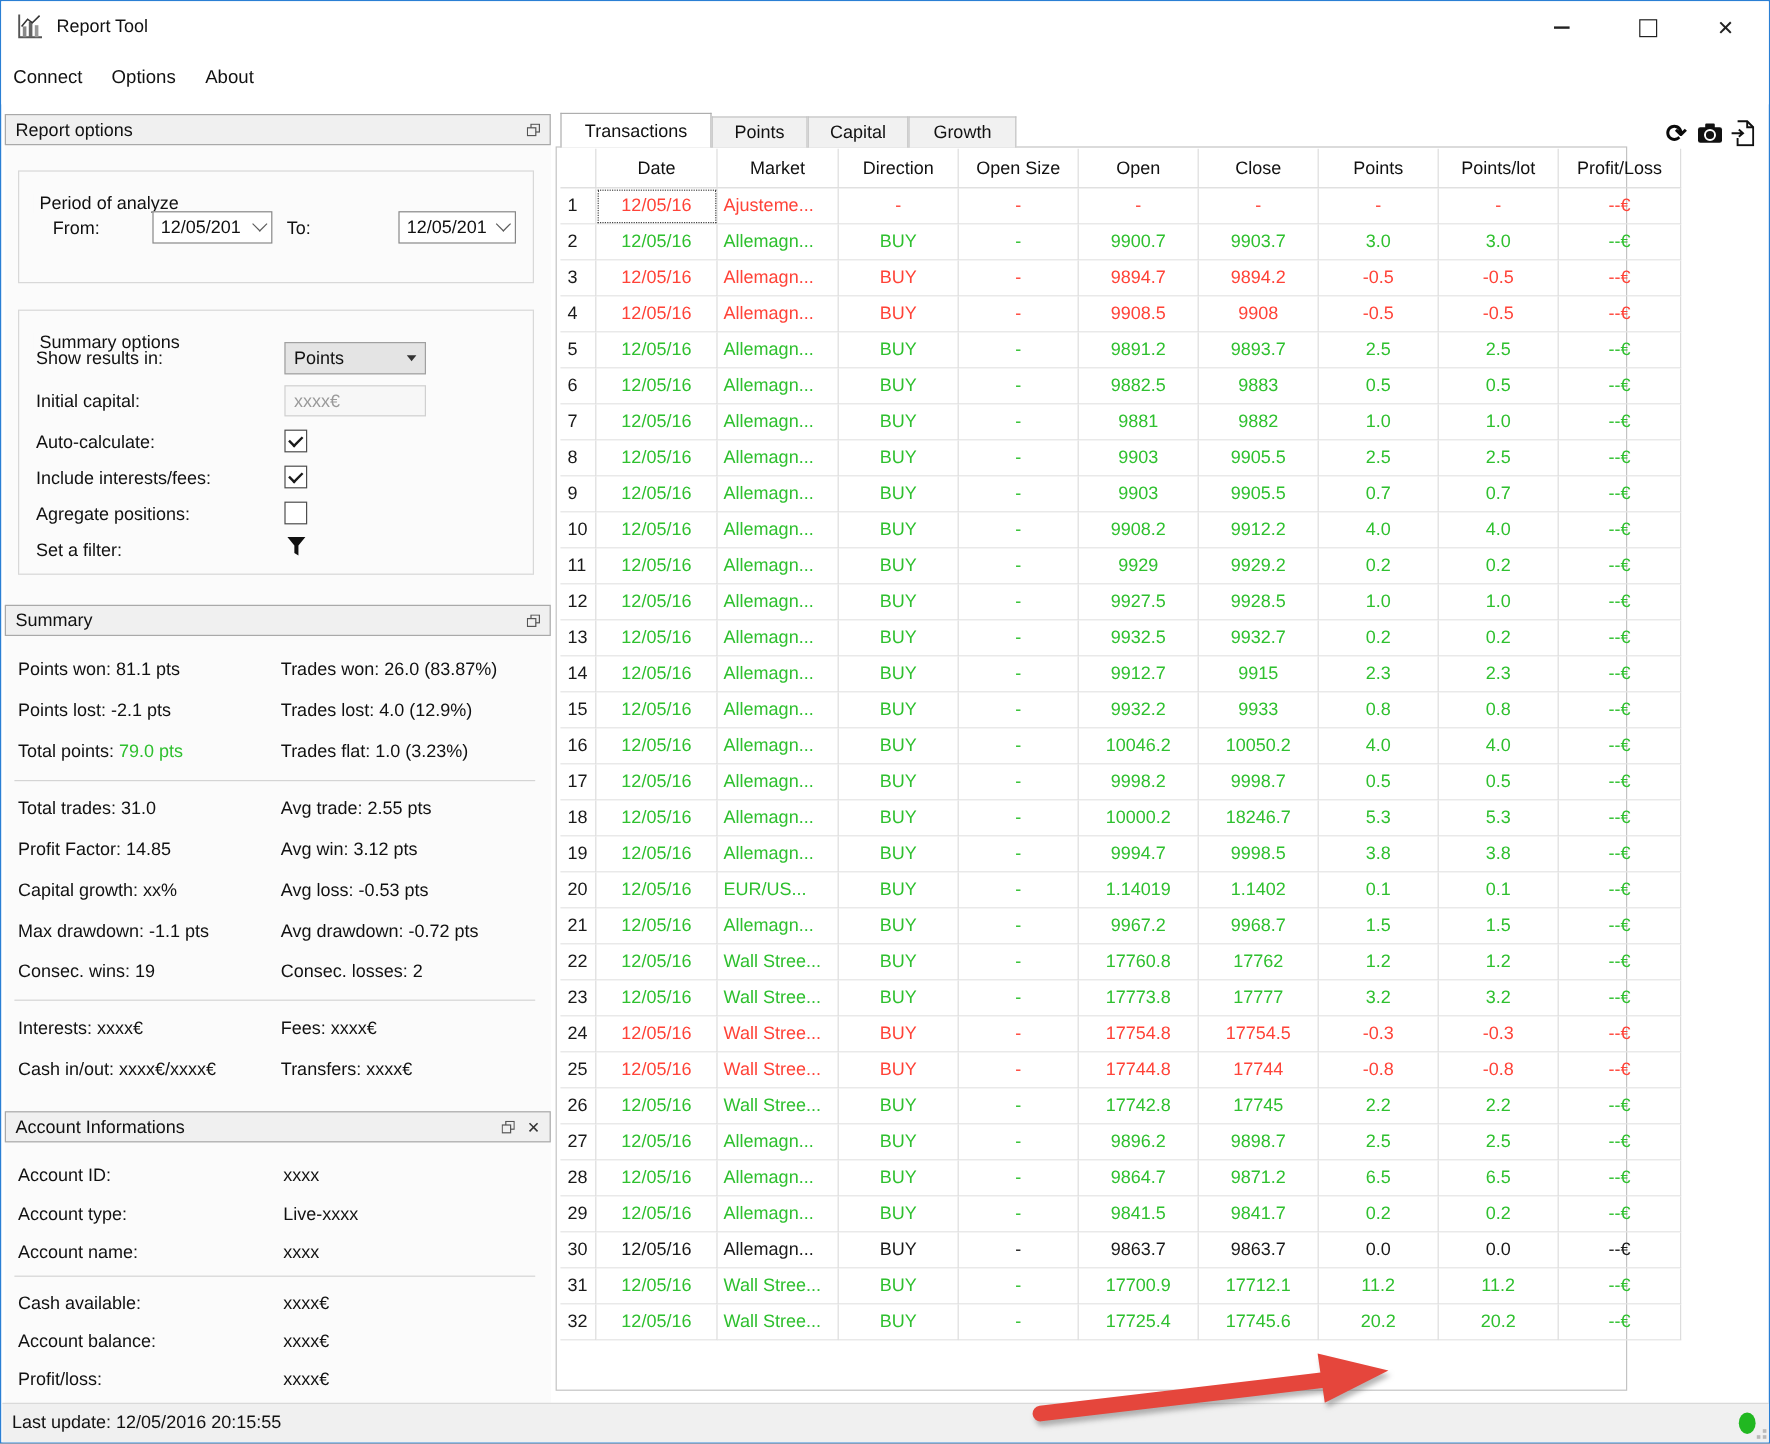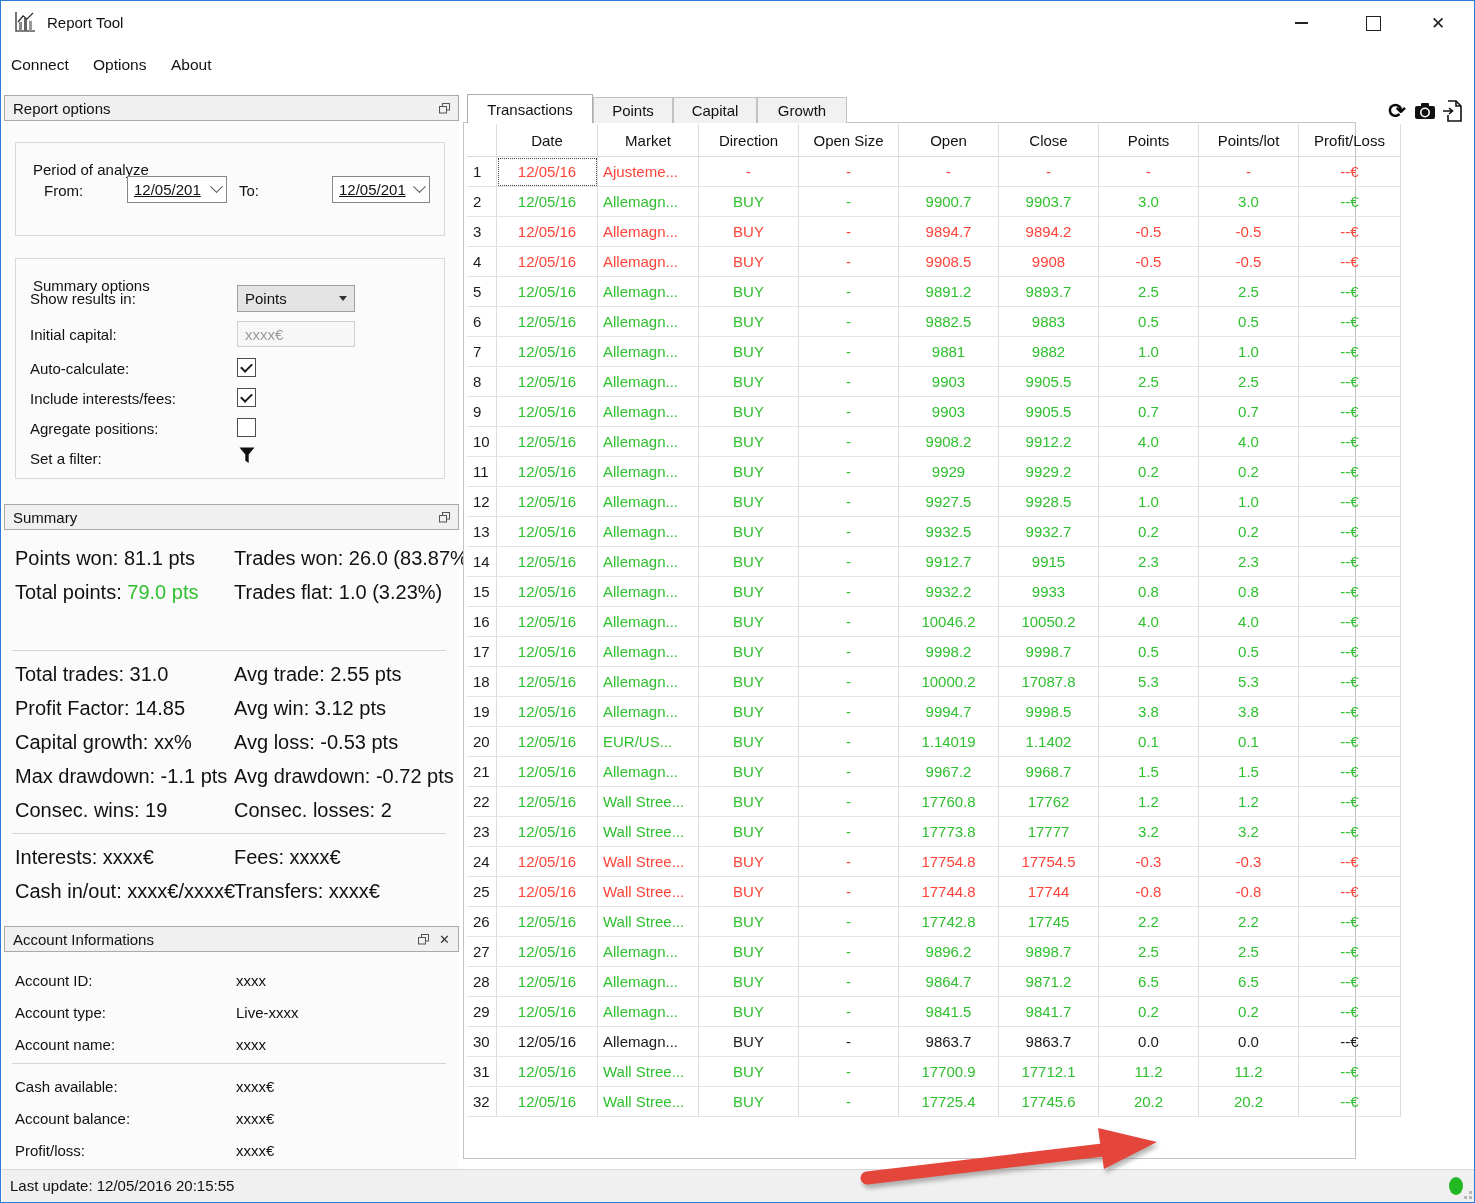--- a/index.html
+++ b/index.html
@@ -28,34 +28,34 @@
   
   .panel-header{position:absolute;left:3px;width:455px;height:26px;background:#f0f0f0;
     border:1px solid #a9a9a9;box-sizing:border-box;display:flex;align-items:center;
     padding-left:8px;font-size:15px;}
   .panel-body{position:absolute;left:3px;width:455px;background:#fbfbfb;}
   .ph-icons{margin-left:auto;margin-right:8px;display:flex;gap:10px;align-items:center;}
   .groupbox{position:absolute;border:1px solid #d8d8d8;box-sizing:border-box;}
   .gb-legend{position:absolute;top:-10px;left:12px;background:#fbfbfb;padding:0 5px;font-size:15px;margin-top:28px;}
   .lbl{position:absolute;font-size:15px;white-space:nowrap;}
   .combo{position:absolute;height:27px;background:#fff;border:1px solid #878787;
-    box-sizing:border-box;display:flex;align-items:center;padding:0 5px 0 6px;font-size:15px;text-decoration:underline;}
+    box-sizing:border-box;display:flex;align-items:center;padding:0 5px 0 6px;font-size:15px;}
   .chev{width:8px;height:8px;border-right:1.6px solid #5c5c5c;border-bottom:1.6px solid #5c5c5c;
     transform:rotate(45deg) translate(-2px,-2px);margin-left:auto;}
   .dropdown{position:absolute;height:27px;background:#e4e4e4;border:1px solid #a0a0a0;
     box-sizing:border-box;display:flex;align-items:center;padding:0 7px;font-size:15px;}
   .tri{width:0;height:0;border-left:4px solid transparent;border-right:4px solid transparent;
     border-top:5px solid #333;margin-left:auto;}
   .text-input{position:absolute;height:26px;background:#f7f7f7;border:1px solid #d0d0d0;
     box-sizing:border-box;display:flex;align-items:center;padding-left:7px;font-size:15px;color:#9a9a9a;}
   .checkbox{position:absolute;width:19px;height:19px;background:#fff;border:1px solid #4d4d4d;box-sizing:border-box;}
   .checkbox.checked::after{content:"";position:absolute;left:3px;top:4px;width:9px;height:5px;
     border-left:2px solid #1a1a1a;border-bottom:2px solid #1a1a1a;transform:rotate(-45deg);}
   .sum-group,.acc-group{position:absolute;left:3px;width:455px;}
-  .sum-row{position:relative;height:34px;font-size:20px;}
+  .sum-row{position:relative;height:34px;font-size:15px;}
   .acc-row{position:relative;height:32px;font-size:15px;}
   .sum-row .l,.acc-row .label{position:absolute;left:11px;top:50%;transform:translateY(-50%);white-space:nowrap;}
   .sum-row .r{position:absolute;left:230px;top:50%;transform:translateY(-50%);white-space:nowrap;}
   .acc-row .value{position:absolute;left:232px;top:50%;transform:translateY(-50%);white-space:nowrap;}
   .hl{color:var(--green);}
   .divider{position:absolute;left:11px;width:434px;height:1px;background:#d4d4d4;}
   
   .statusbar{position:absolute;left:1px;top:1168px;width:1473px;height:33px;background:#f0f0f0;
     border-top:1px solid #d9d9d9;box-sizing:border-box;}
   .status-text{position:absolute;left:8px;top:7px;font-size:15px;}
@@ -191,20 +191,24 @@
           <rect x="0.5" y="3.5" width="7" height="6.5" fill="#f0f0f0" stroke="#555"></rect>
         </svg>
     </span>
   </div>
   <div class="sum-group" id="sum-g0" style="top:540px;">
       <div class="sum-row">
         <span class="l">Points won: 81.1 pts</span>
         <span class="r">Trades won: 26.0 (83.87%)</span>
       </div>
       <div class="sum-row">
+        <span class="l">Points lost: -2.1 pts</span>
+        <span class="r">Trades lost: 4.0 (12.9%)</span>
+      </div>
+      <div class="sum-row">
         <span class="l">Total points: <span class="hl">79.0 pts</span></span>
         <span class="r">Trades flat: 1.0 (3.23%)</span>
       </div>
     </div>
   <div class="divider" style="top:649px;"></div>
   <div class="sum-group" id="sum-g1" style="top:656px;">
       <div class="sum-row">
         <span class="l">Total trades: 31.0</span>
         <span class="r">Avg trade: 2.55 pts</span>
       </div>
@@ -514,21 +518,21 @@
             <span class="cell c8">0.5</span>
             <span class="cell c9">--€</span>
           </div>
           <div class="tr green">
             <span class="cell c0 num">18</span>
             <span class="cell c1">12/05/16</span>
             <span class="cell c2 market">Allemagn...</span>
             <span class="cell c3">BUY</span>
             <span class="cell c4">-</span>
             <span class="cell c5">10000.2</span>
-            <span class="cell c6">17087.8</span>
+            <span class="cell c6">18246.7</span>
             <span class="cell c7">5.3</span>
             <span class="cell c8">5.3</span>
             <span class="cell c9">--€</span>
           </div>
           <div class="tr green">
             <span class="cell c0 num">19</span>
             <span class="cell c1">12/05/16</span>
             <span class="cell c2 market">Allemagn...</span>
             <span class="cell c3">BUY</span>
             <span class="cell c4">-</span>

